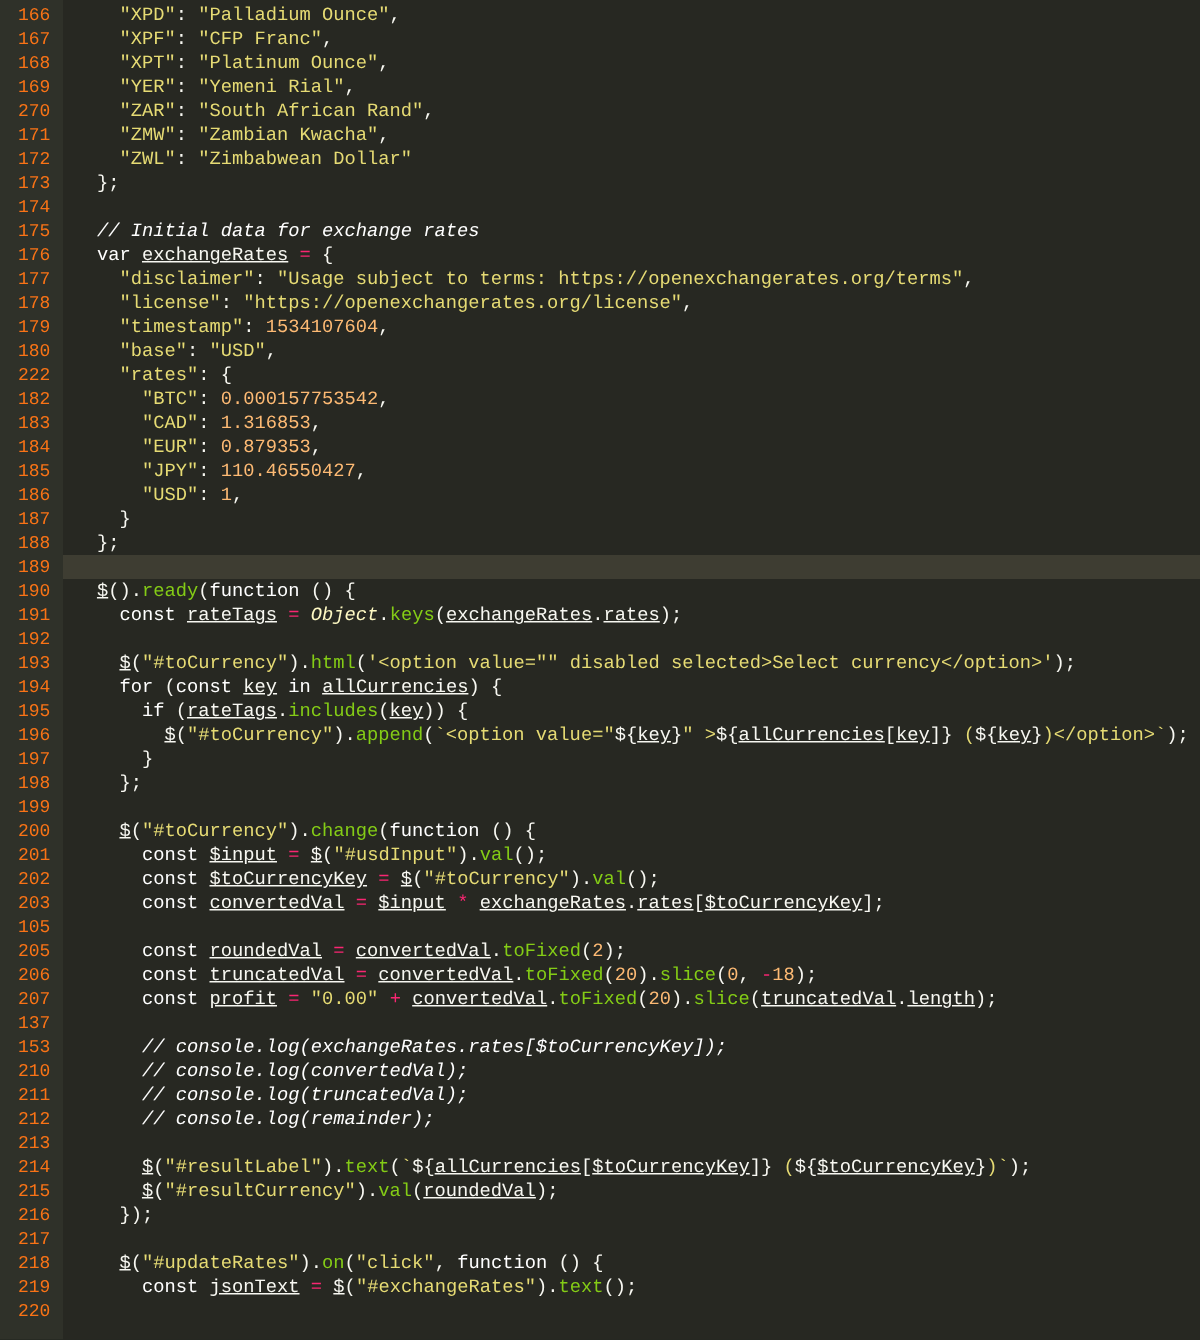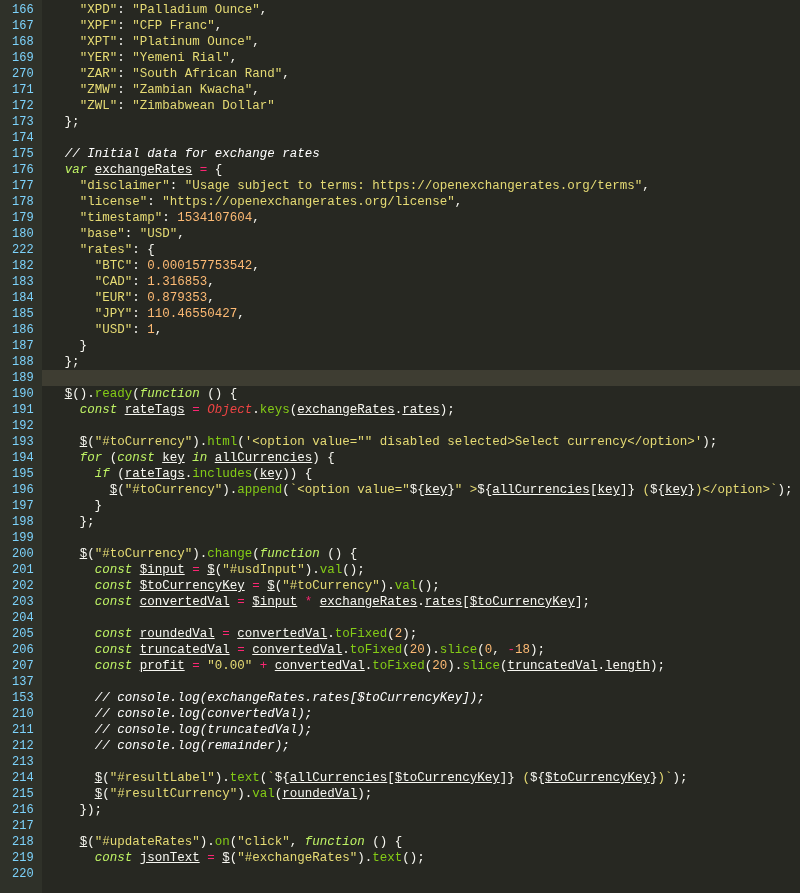--- a/index.html
+++ b/index.html
@@ -12,40 +12,40 @@
   overflow: hidden;
   width: 800px;
   height: 893px;
 }
 .editor {
   display: flex;
   height: 100%;
 }
 .gutter {
   background: #2f3129;
-  color: #7dd3fc;
+  color: #f97316;
   text-align: right;
   padding: 2px 8px 2px 12px;
   user-select: none;
   flex-shrink: 0;
   font-size: 12px;
 }
 .gutter .ln { height: 16px; }
 .code {
   padding: 2px 0 2px 8px;
   white-space: pre;
   flex: 1;
   overflow: hidden;
 }
 .code .line { height: 16px; }
 .code .line.hl { background: #3e3d32; margin-left: -8px; padding-left: 8px; }
 
 
-.k   { color: #bef264; font-style: italic; }   
-.fn  { color: #ef4444; font-style: italic; }   
+.k   { color: #ffffff; }   
+.fn  { color: #fef9c3; font-style: italic; }   
 .s   { color: #e6db74; }                        
 .n   { color: #fdba74; }                        
 .p   { color: #f8f8f2; }                        
 .c   { color: #ffffff; font-style: italic; }    
 .d   { color: #f8f8f2; text-decoration: underline; }                        
 .call{ color: #84cc16; }                        
 .op  { color: #f92672; }                        
 </style>
 </head>
 <body>
@@ -83,21 +83,21 @@
       <div class="ln">194</div>
       <div class="ln">195</div>
       <div class="ln">196</div>
       <div class="ln">197</div>
       <div class="ln">198</div>
       <div class="ln">199</div>
       <div class="ln">200</div>
       <div class="ln">201</div>
       <div class="ln">202</div>
       <div class="ln">203</div>
-      <div class="ln">204</div>
+      <div class="ln">105</div>
       <div class="ln">205</div>
       <div class="ln">206</div>
       <div class="ln">207</div>
       <div class="ln">137</div>
       <div class="ln">153</div>
       <div class="ln">210</div>
       <div class="ln">211</div>
       <div class="ln">212</div>
       <div class="ln">213</div>
       <div class="ln">214</div>

